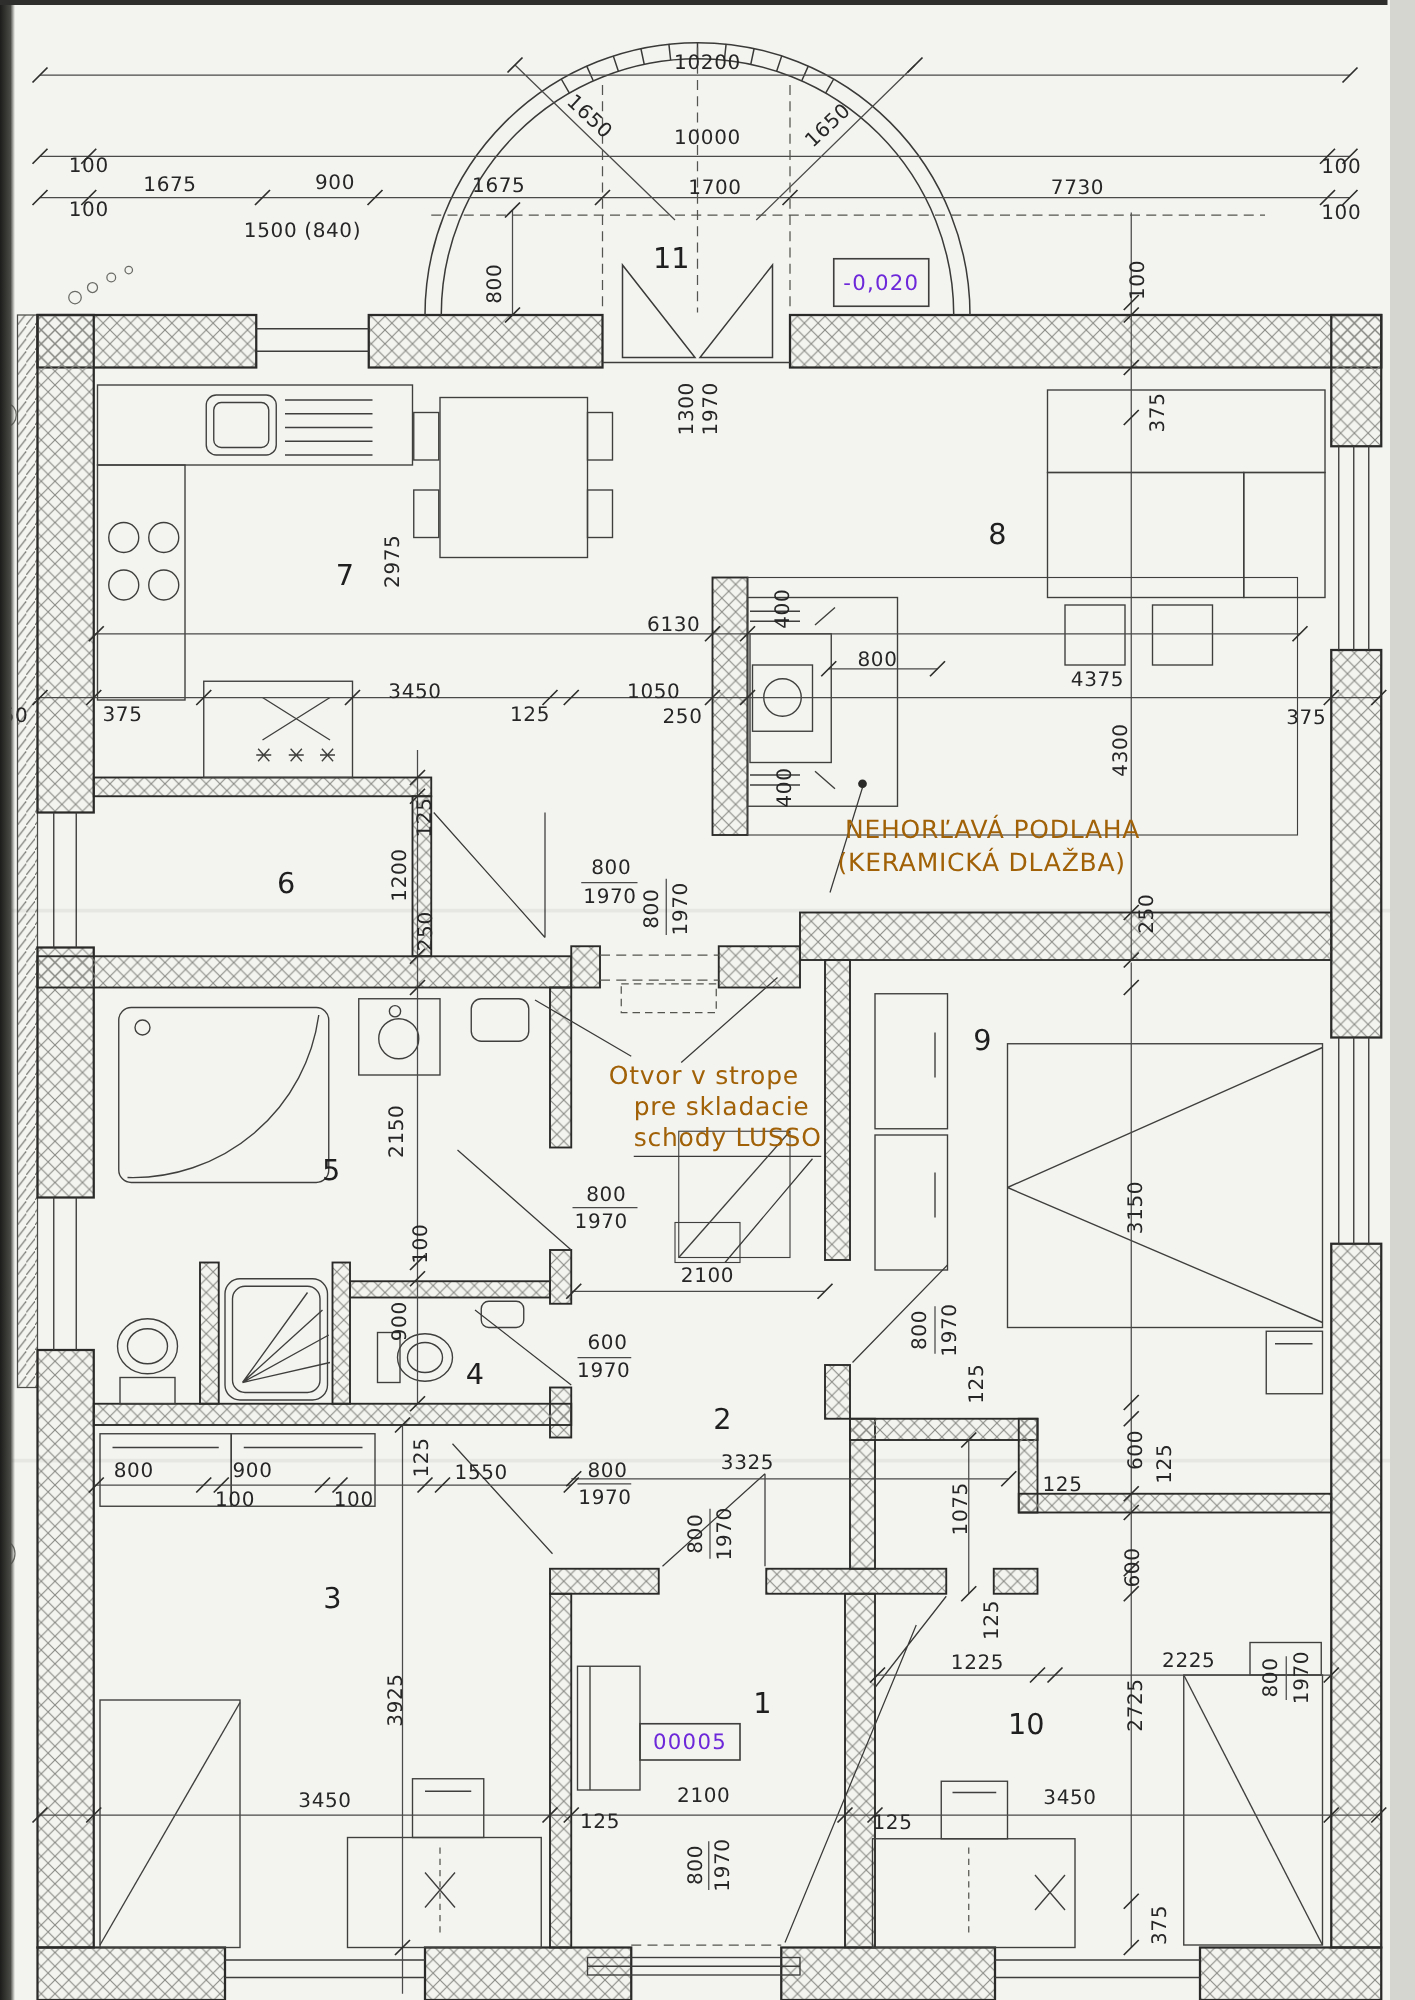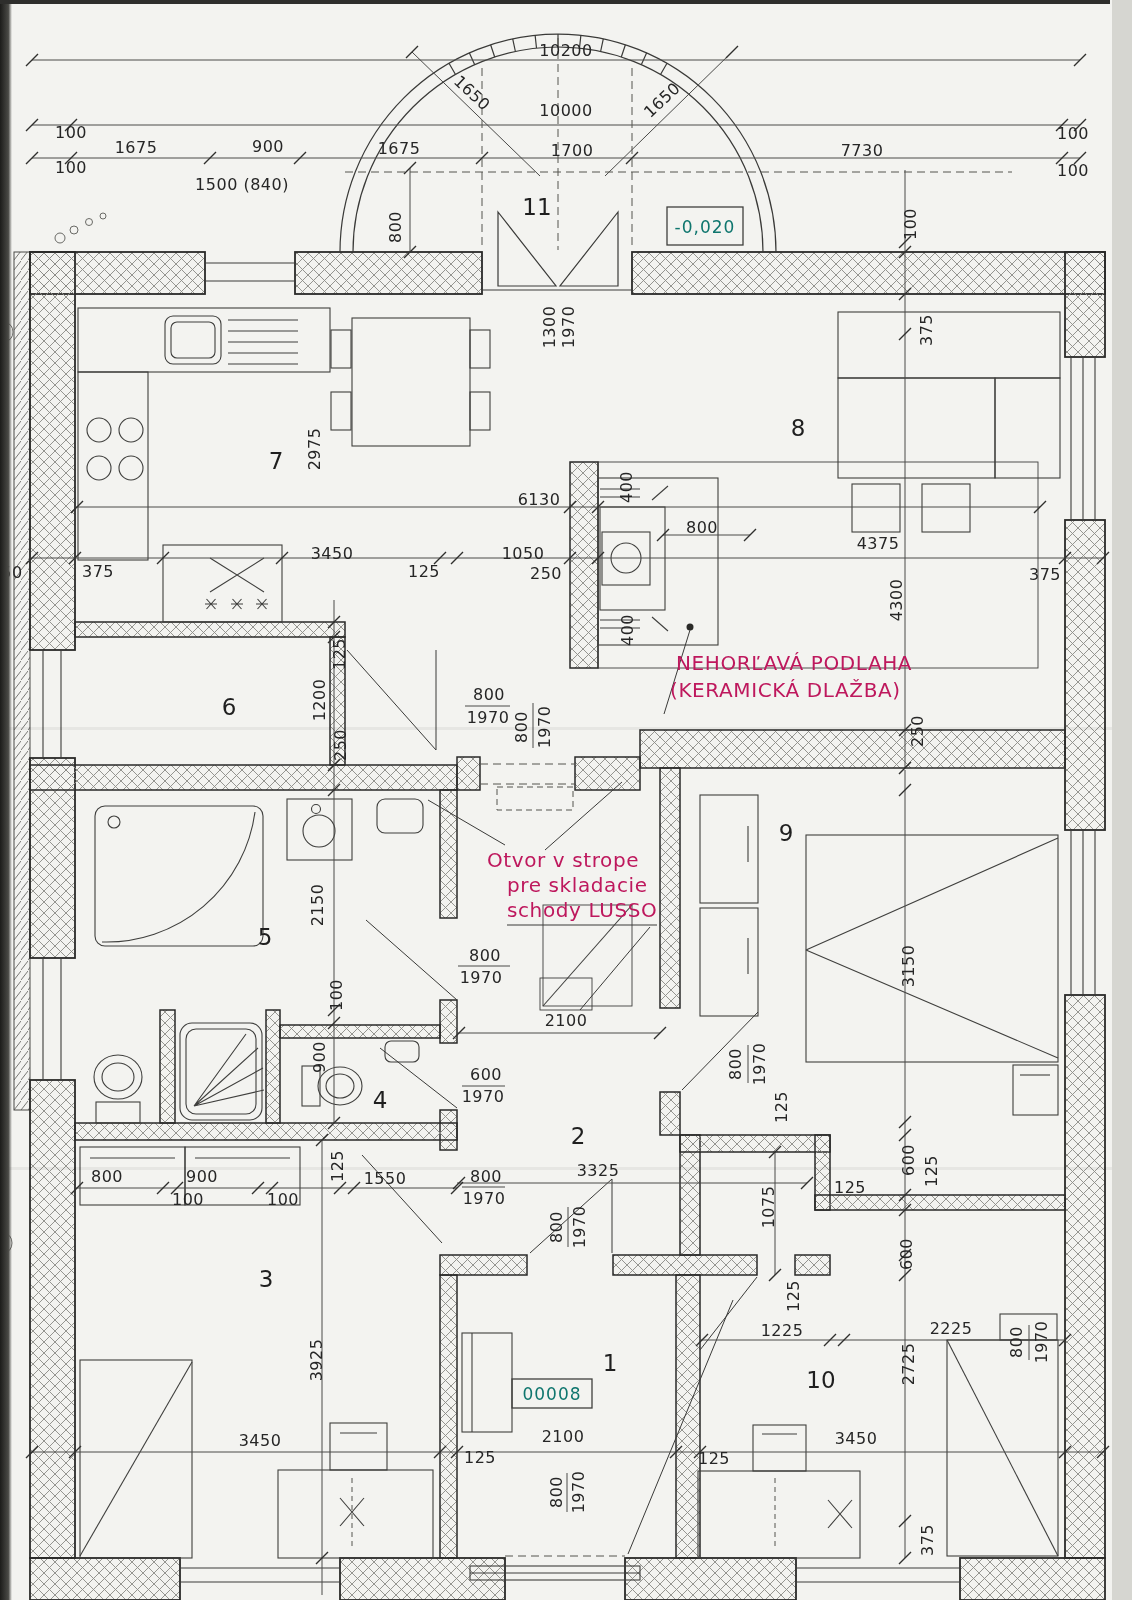--- a/index.html
+++ b/index.html
@@ -11,22 +11,22 @@
   .edge-top{position:absolute;left:0;top:0;width:1110px;height:4px;background:#2e2e2c;}
   .edge-right{position:absolute;right:0;top:0;width:20px;height:100%;background:#d6d6d1;}
   .crease{position:absolute;left:0;width:100%;height:3px;background:rgba(0,0,0,0.05);}
   .d{position:absolute;transform:translate(-50%,-50%);font-size:16px;letter-spacing:.5px;
      color:#262626;white-space:nowrap;}
   .d.v{transform:translate(-50%,-50%) rotate(-90deg);}
   .d.r1{transform:translate(-50%,-50%) rotate(43deg);}
   .d.r2{transform:translate(-50%,-50%) rotate(-43deg);}
   .rm{position:absolute;transform:translate(-50%,-50%);font-size:23px;color:#1f1f1f;}
   .note{position:absolute;transform:translateY(-50%);font-size:20px;letter-spacing:.6px;
-        color:#be185d;white-space:nowrap;}
-  .lvl{position:absolute;transform:translate(-50%,-50%);font-size:17px;letter-spacing:1px;color:#0f766e;}
+        color:#a16207;white-space:nowrap;}
+  .lvl{position:absolute;transform:translate(-50%,-50%);font-size:17px;letter-spacing:1px;color:#6d28d9;}
 </style>
 </head>
 <body>
 
 <div id="canvas">
 
 <svg id="plan-svg" width="1132" height="1600" viewBox="0 0 1132 1600" xmlns="http://www.w3.org/2000/svg">
   <defs>
     <pattern id="xh" width="11" height="11" patternUnits="userSpaceOnUse">
       <path d="M0,11 L11,0 M0,0 L11,11" stroke="#8a8a86" stroke-width="0.9" fill="none"></path>
@@ -254,21 +254,21 @@
 <span class="rm" style="left:380px;top:1100px">4</span>
 <span class="rm" style="left:265px;top:937px">5</span>
 <span class="rm" style="left:229px;top:707px">6</span>
 <span class="rm" style="left:276px;top:461px">7</span>
 <span class="rm" style="left:798px;top:428px">8</span>
 <span class="rm" style="left:786px;top:833px">9</span>
 <span class="rm" style="left:821px;top:1380px">10</span>
 <span class="rm" style="left:537px;top:207px">11</span>
 
 <span class="lvl" style="left:705px;top:227px">-0,020</span>
-<span class="lvl" style="left:552px;top:1394px">00008</span>
+<span class="lvl" style="left:552px;top:1394px">00005</span>
 
 <span class="note" style="left:676px;top:663px">NEHORĽAVÁ PODLAHA</span>
 <span class="note" style="left:670px;top:690px">(KERAMICKÁ DLAŽBA)</span>
 <span class="note" style="left:487px;top:860px">Otvor v strope</span>
 <span class="note" style="left:507px;top:885px">pre skladacie</span>
 <span class="note" style="left:507px;top:910px">schody LUSSO</span>
 
 <span class="d" style="left:566px;top:50px">10200</span>
 <span class="d r1" style="left:472px;top:93px">1650</span>
 <span class="d r2" style="left:662px;top:100px">1650</span>

